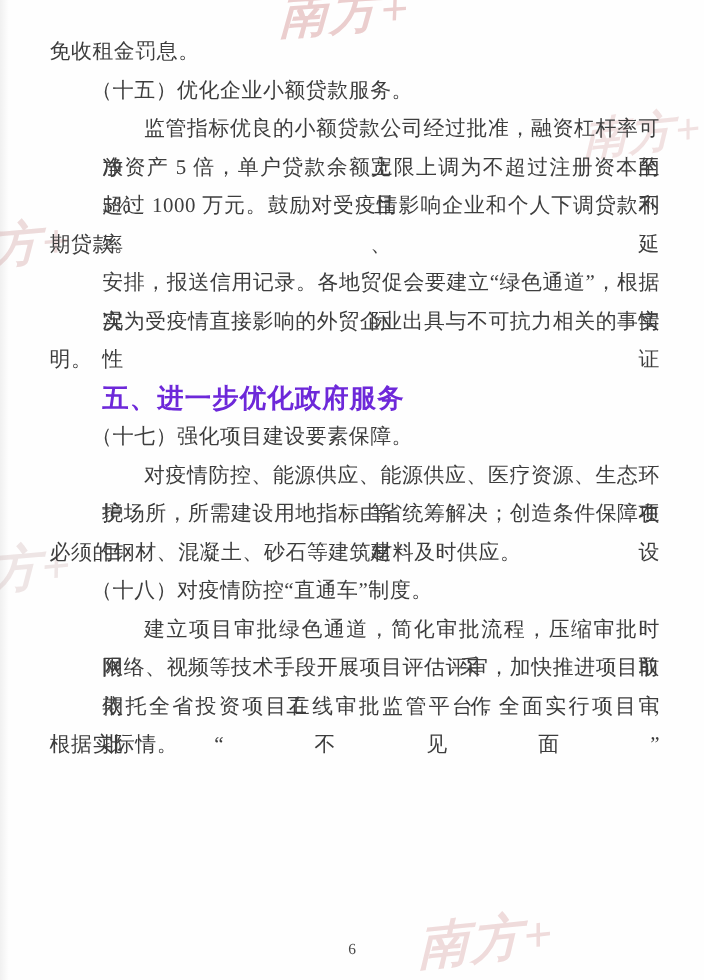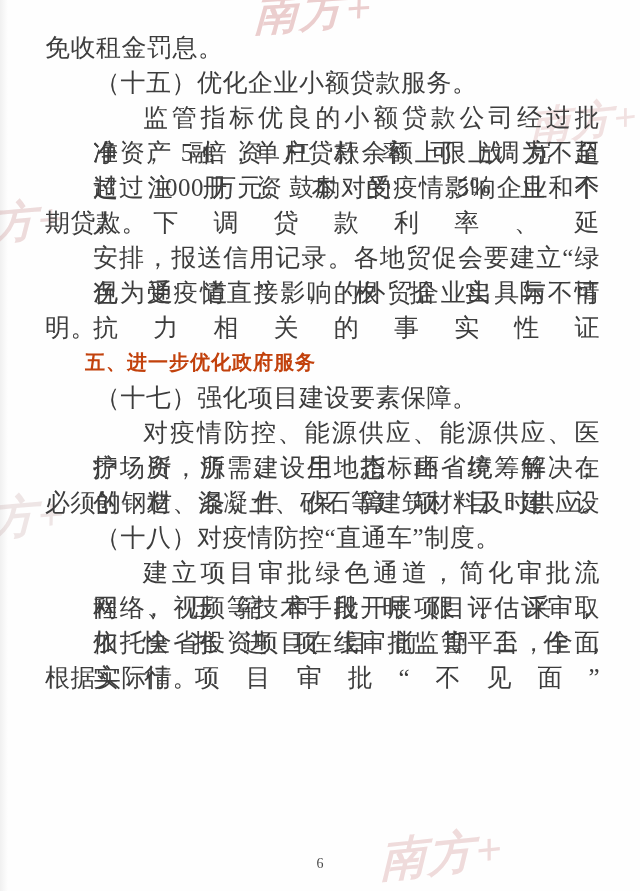--- a/index.html
+++ b/index.html
@@ -25,40 +25,40 @@
   }
   .text-block {
     position: absolute;
     left: 45px;
     top: 30px;
     width: 555px;
   }
   .line {
     height: 35px;
     line-height: 35px;
-    font-size: 25px;
+    font-size: 19px;
     color: #3d3d3d;
     letter-spacing: 0.5px;
     white-space: nowrap;
   }
   .line.fill {
     white-space: normal;
     text-align: justify;
     text-align-last: justify;
     text-justify: inter-character;
     margin-left: 48px;
   }
   .line.indent {
     text-indent: 2em;
   }
   .line.heading {
     font-family: "Liberation Sans", "DejaVu Sans", sans-serif;
     font-weight: 700;
-    font-size: 20px;
-    color: #c2410c;
+    font-size: 24px;
+    color: #6d28d9;
     letter-spacing: 1px;
   }
   .watermark {
     position: absolute;
     font-family: "Liberation Serif", "DejaVu Serif", serif;
     font-weight: 700;
     font-style: italic;
     pointer-events: none;
     white-space: nowrap;
     letter-spacing: 2px;

